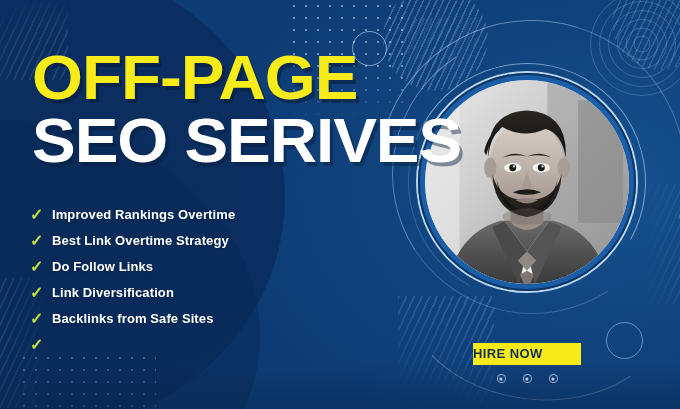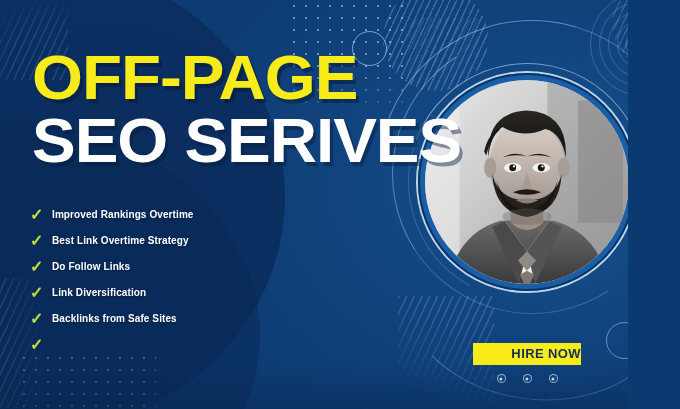--- a/index.html
+++ b/index.html
@@ -7,21 +7,21 @@
 
   html, body {
     width:680px; height:409px;
     background:#0b3a70;
     font-family:"Liberation Sans", sans-serif;
     overflow:hidden;
   }
 
   .banner {
     position:relative;
-    width:628px; height:409px;
+    width:680px; height:409px;
     background:#0f172a;
     overflow:hidden;
   }
 
   
   .bg-gradient {
     position:absolute; inset:0;
     background:
       radial-gradient(ellipse 520px 380px at 88% 45%, #17528f 0%, #10427c 45%, #0d3c74 75%),
       linear-gradient(135deg, #0f4580 0%, #0c3869 100%);
@@ -226,38 +226,38 @@
     width:22px;
     flex:0 0 22px;
     color:#C3E03C;
     font-size:16px;
     line-height:1;
     font-weight:bold;
     text-align:left;
   }
   .feature-label {
     color:#ffffff;
-    font-size:10px;
+    font-size:13px;
     font-weight:bold;
     letter-spacing:.1px;
     text-shadow:0 1px 2px rgba(5,25,55,.6);
     white-space:nowrap;
   }
 
   
   .cta-wrap {
     position:absolute;
     left:473px; top:343px;
     width:108px;
   }
   .cta-button {
     display:block;
     width:108px; height:22px;
     line-height:22px;
-    text-align:right;
+    text-align:left;
     background:#F7EC1A;
     color:#123055;
     font-size:13px;
     font-weight:bold;
     letter-spacing:.4px;
     border:none;
     cursor:pointer;
     font-family:"Liberation Sans", sans-serif;
   }
   .cta-dots {

